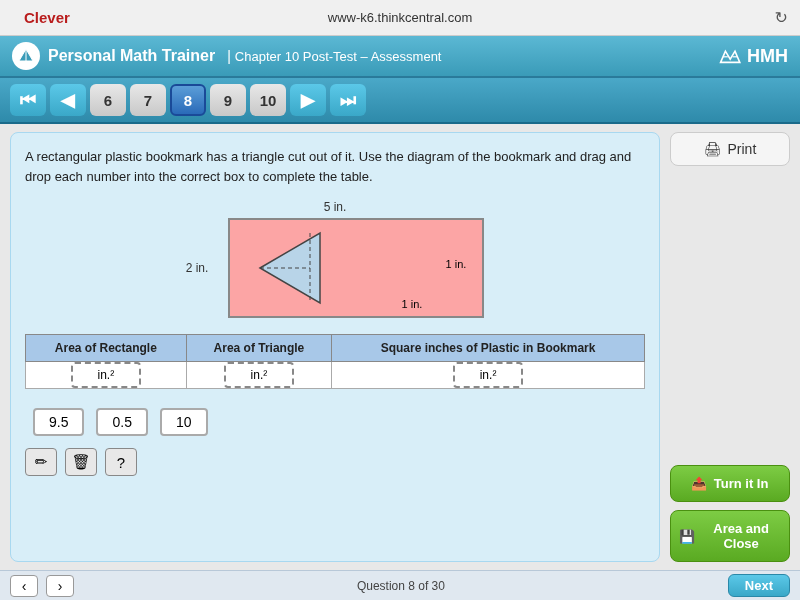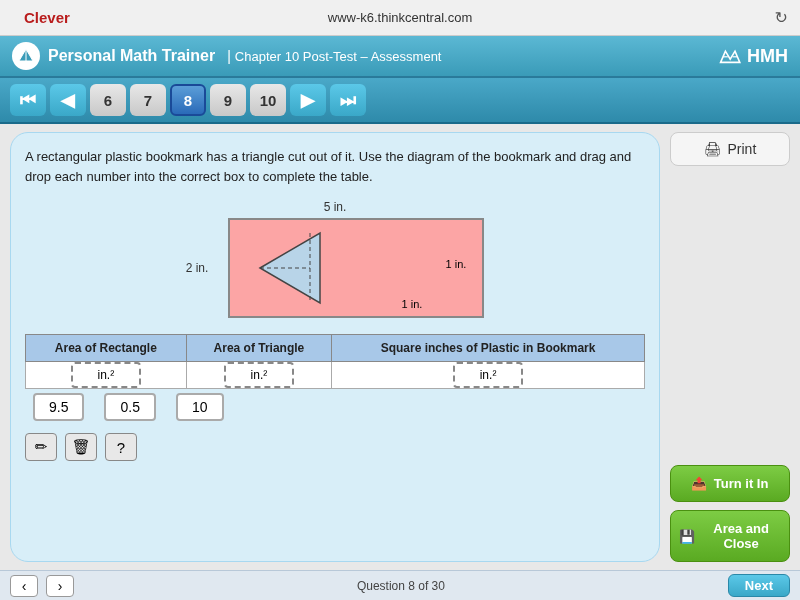--- a/index.html
+++ b/index.html
@@ -124,21 +124,21 @@
       display: flex;
       flex-direction: row;
       height: calc(600px - 36px - 42px - 46px - 30px);
       padding: 8px 10px;
       gap: 10px;
     }
 
     
     .question-panel {
       background: #d8eef8;
-      border-radius: 18px;
+      border-radius: 8px;
       flex: 1;
       padding: 14px;
       border: 1px solid #a8d8f0;
       overflow-y: auto;
     }
 
     .question-text {
       font-size: 13px;
       color: #222;
       margin-bottom: 14px;
@@ -175,21 +175,21 @@
       position: relative;
       display: flex;
       align-items: center;
       padding-left: 20px;
     }
 
     
     .data-table {
       border-collapse: collapse;
       width: 100%;
-      margin-bottom: 4px;
+      margin-bottom: 19px;
       font-size: 12px;
     }
     .data-table th {
       background: #a8c8e8;
       border: 1px solid #888;
       padding: 6px 8px;
       text-align: center;
       font-weight: bold;
       color: #222;
     }
@@ -207,21 +207,21 @@
       display: inline-flex;
       align-items: center;
       justify-content: center;
       font-size: 12px;
       margin: 0 auto;
     }
 
     
     .draggable-numbers {
       display: flex;
-      gap: 20px;
+      gap: 12px;
       align-items: center;
       padding-left: 8px;
       margin-bottom: 12px;
     }
     .drag-number {
       border: 2px solid #aaa;
       border-radius: 4px;
       padding: 4px 14px;
       background: #fff;
       font-size: 14px;

